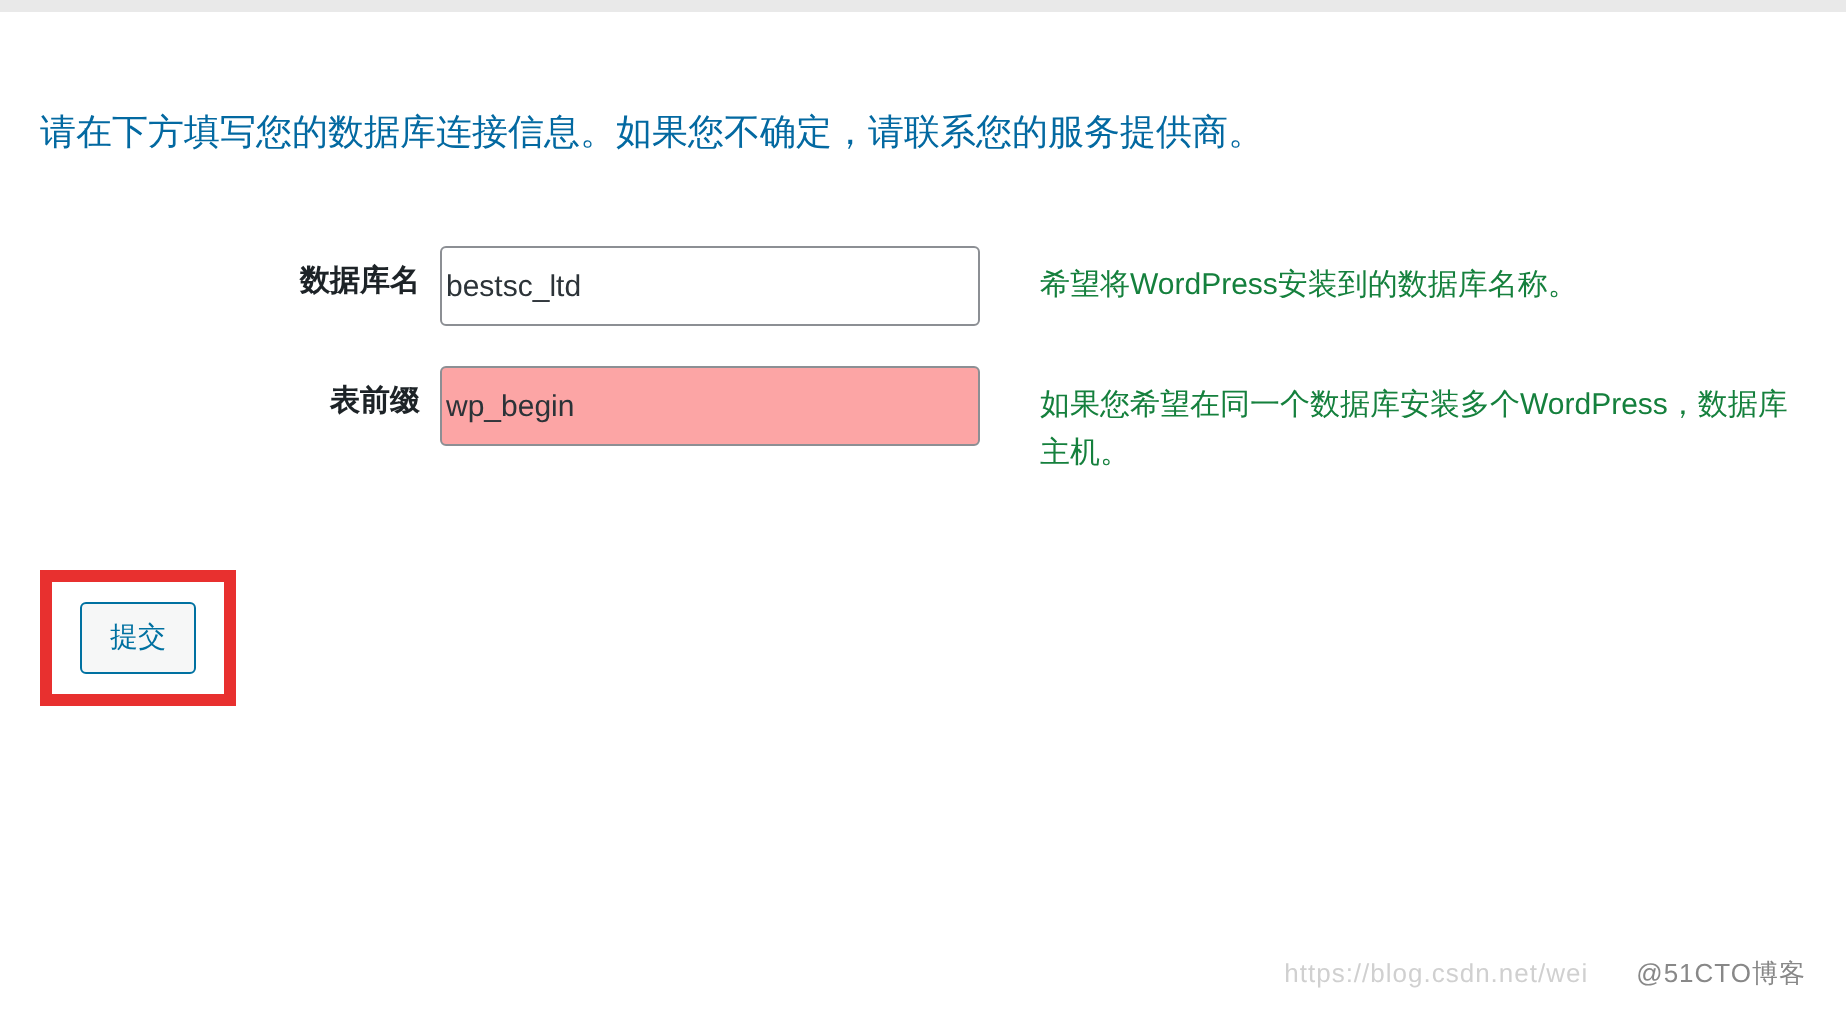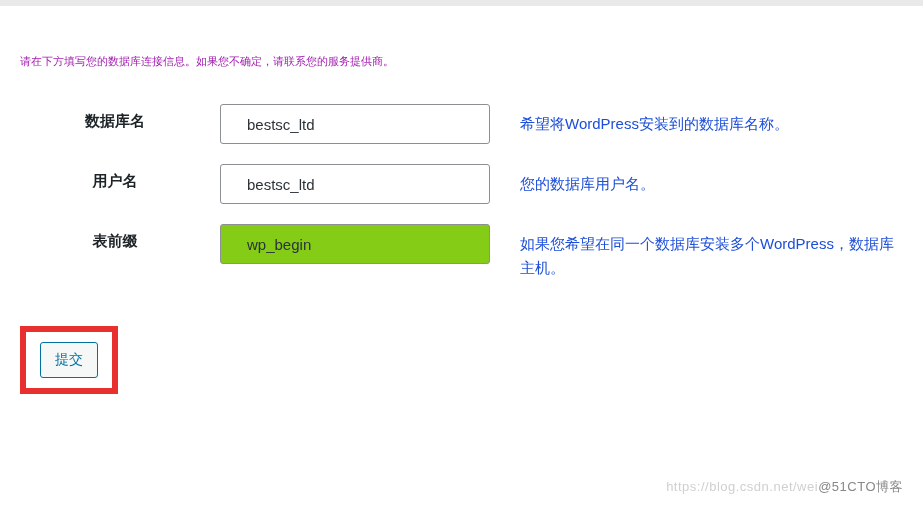--- a/index.html
+++ b/index.html
@@ -15,61 +15,61 @@
       position: relative;
     }
     .top-bar {
       height: 6px;
       background: #e9e9e9;
     }
     .container {
       padding: 48px 20px 20px 20px;
     }
     .intro {
-      font-size: 11px;
-      color: #a21caf;
-      margin-bottom: 25px;
+      font-size: 18px;
+      color: #0369a1;
+      margin-bottom: 35px;
     }
     .form-table {
       width: 100%;
       border-collapse: collapse;
     }
     .form-table tr {
       vertical-align: top;
     }
     .form-table th {
       width: 200px;
-      text-align: center;
+      text-align: right;
       font-weight: bold;
       font-size: 15px;
       color: #1d2327;
       padding: 18px 10px 18px 0;
     }
     .form-table td.input-cell {
       width: 300px;
       padding: 10px 20px 10px 0;
     }
     .form-table td.desc-cell {
       padding: 18px 0 18px 0;
       font-size: 15px;
-      color: #1d4ed8;
+      color: #15803d;
       line-height: 1.6;
     }
     .text-input {
       width: 270px;
       height: 40px;
-      padding: 6px 26px;
+      padding: 6px 2px;
       font-size: 15px;
       border: 1px solid #8c8f94;
       border-radius: 3px;
       background: #fff;
       color: #2c3338;
     }
     .text-input.highlighted {
-      background: #84cc16;
+      background: #fca5a5;
     }
     .password-mask {
       display: inline-block;
       width: 60px;
       height: 14px;
       background: #e0e0e0;
       filter: blur(1px);
       border-radius: 2px;
     }
     .submit-wrap {
@@ -90,45 +90,39 @@
     .watermark {
       position: absolute;
       bottom: 12px;
       right: 20px;
       font-size: 13px;
       color: #d0d0d0;
       letter-spacing: 0.5px;
     }
     .watermark .dark {
       color: #888;
+      padding-left: 24px;
     }
   </style>
 </head>
 <body>
 
 <div class="top-bar"></div>
 
 <div class="container">
   <p class="intro">请在下方填写您的数据库连接信息。如果您不确定，请联系您的服务提供商。</p>
 
   <table class="form-table">
     <tbody>
         <tr>
       <th>数据库名</th>
       <td class="input-cell">
         <input type="text" class="text-input" value="bestsc_ltd" style="">
       </td>
       <td class="desc-cell">希望将WordPress安装到的数据库名称。</td>
-    </tr>
-    <tr>
-      <th>用户名</th>
-      <td class="input-cell">
-        <input type="text" class="text-input" value="bestsc_ltd" style="">
-      </td>
-      <td class="desc-cell">您的数据库用户名。</td>
     </tr>
     <tr>
       <th>表前缀</th>
       <td class="input-cell">
         <input type="text" class="text-input highlighted" value="wp_begin" style="">
       </td>
       <td class="desc-cell">如果您希望在同一个数据库安装多个WordPress，数据库主机。</td>
     </tr>
   </tbody>
     </table>

